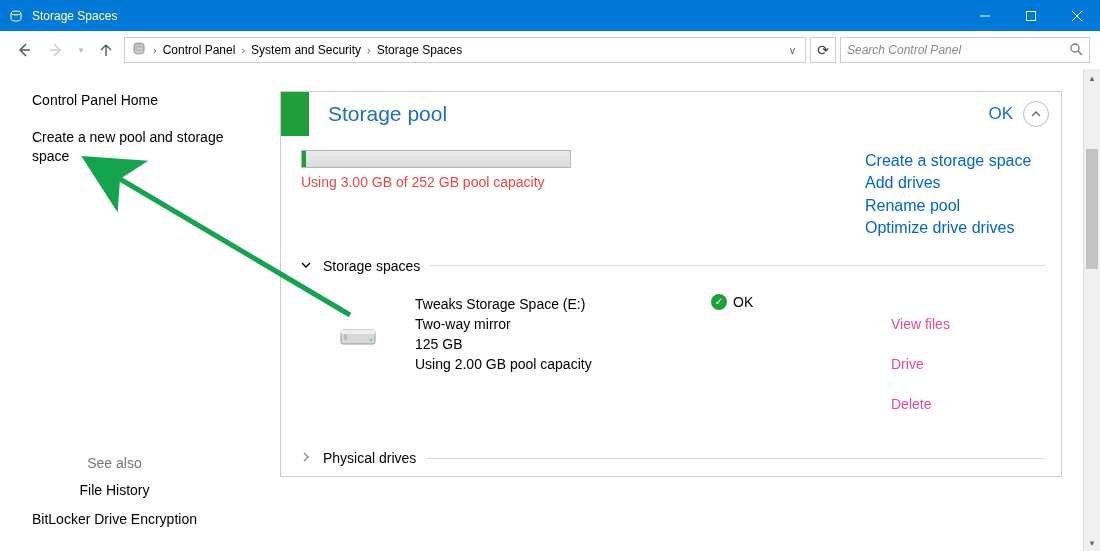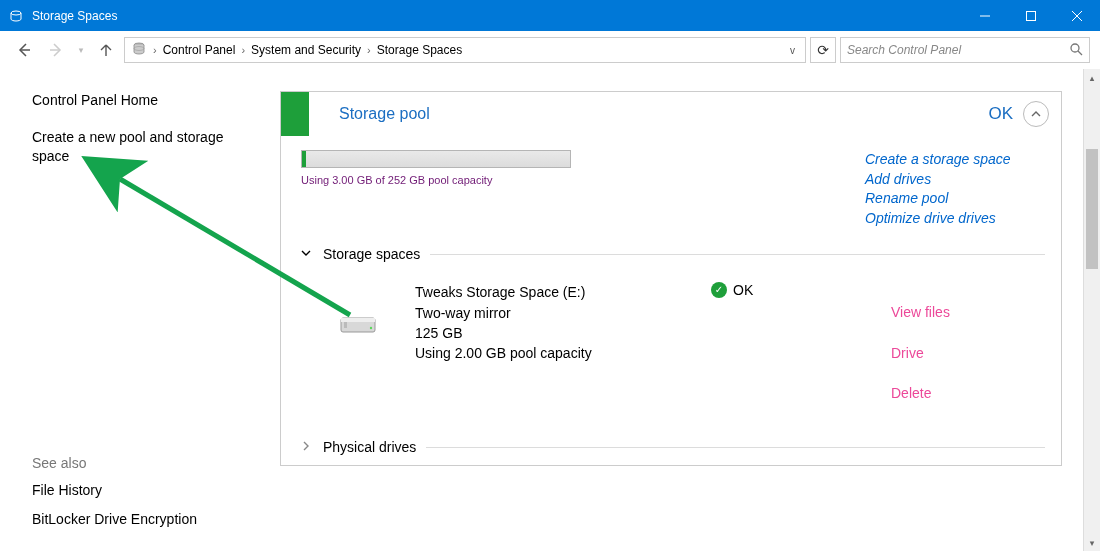--- a/index.html
+++ b/index.html
@@ -22,44 +22,44 @@
   .addr-drop { margin-left:auto; color:#555; font-size:10px; padding:0 4px; }
   .refresh { width:26px; height:26px; border:1px solid #ccc; display:flex;align-items:center;justify-content:center; color:#333; font-size:14px; }
   .search { width:250px; height:26px; border:1px solid #ccc; display:flex; align-items:center; padding:0 6px; color:#777; font-size:12px;gap:32px; }
   .search .ph { flex:1; font-style:italic; color:#888; }
   .search .sicon { color:#555; }
 
   
   .body { display:flex; position:absolute; top:69px; left:0; right:0; bottom:0; }
   .sidebar { width:280px; padding: 22px 18px 0 32px; font-size:14px; }
   .sidebar a { display:block; color:#000000; text-decoration:none; margin-bottom:18px; line-height:1.35; }
-  .sidebar .see-also { position:absolute; bottom:12px; left:32px; font-size:14px; }
+  .sidebar .see-also { position:absolute; bottom:12px; left:32px; font-size:14px;text-align:center; }
   .sidebar .see-also .hd { color:#777; margin-bottom:10px; }
   .sidebar .see-also a { margin-bottom:10px; }
 
   .main { flex:1; position:relative; padding-right:28px; padding-top:22px; }
   .vscroll { position:absolute; right:0; top:0; bottom:0; width:17px; background:#f0f0f0; border-left:1px solid #ddd; }
   .vscroll .thumb { position:absolute; right:2px; left:2px; top:80px; height:120px; background:#c2c2c2; border-radius:0; }
   .vscroll .up, .vscroll .down { position:absolute; left:0; right:0; height:17px; display:flex;align-items:center;justify-content:center; color:#666; font-size:9px; }
   .vscroll .up { top:0; } .vscroll .down { bottom:0; }
 
   .panel { border:1px solid #ccc; margin-right:10px; }
   .panel-header { height:44px; display:flex; align-items:center; padding:0 12px 0 0; }
   .ph-strip { width:28px; height:100%; background:#1e9f3a; }
-  .ph-title { color:#1b6ec2; font-size:16px; margin-left:30px; flex:1; }
+  .ph-title { color:#1b6ec2; font-size:21px; margin-left:19px; flex:1; }
   .ph-status { color:#1b6ec2; font-size:17px; margin-right:10px; }
   .ph-toggle { width:26px;height:26px;border:1px solid #bbb;border-radius:50%; display:flex;align-items:center;justify-content:center; color:#555; font-size:11px; }
 
   .panel-body { padding: 14px 16px 4px 16px; font-size:13px; }
   .pool-row { display:flex; gap:20px; }
   .pool-left { flex:1; padding-left:4px; }
   .pool-bar { width:270px; height:18px; border:1px solid #b5b5b5; background:linear-gradient(#e9e9e9,#dcdcdc); position:relative; margin-bottom:6px; }
   .pool-bar .fill { position:absolute; left:0; top:0; bottom:0; width:4px; background:#1e9f3a; }
-  .pool-usage { font-size:11px; color:#701a75; }
-  .pool-actions { width:180px; font-size:14px;font-style:italic; }
+  .pool-usage { font-size:14px; color:#ef4444; }
+  .pool-actions { width:180px; font-size:16px; }
   .pool-actions a { display:block; color:#0066cc; text-decoration:none; line-height:1.4; }
 
   .section-hd { display:flex; align-items:center; gap:10px; font-size:14px; color:#000; margin:18px 0 6px 4px; }
   .section-hd .caret { font-size:11px; color:#000; display:inline-block; width:12px; }
   .section-hd .line { flex:1; height:1px; background:#dcdcdc; }
 
   .space-row { display:flex; align-items:flex-start; padding:14px 4px 18px 42px; gap:36px; font-size:14px; }
   .space-icon { width:40px; height:30px; margin-top:28px; }
   .space-info { width:260px; line-height:1.45; }
   .space-status { display:flex; align-items:center; gap:6px; color:#000; }

